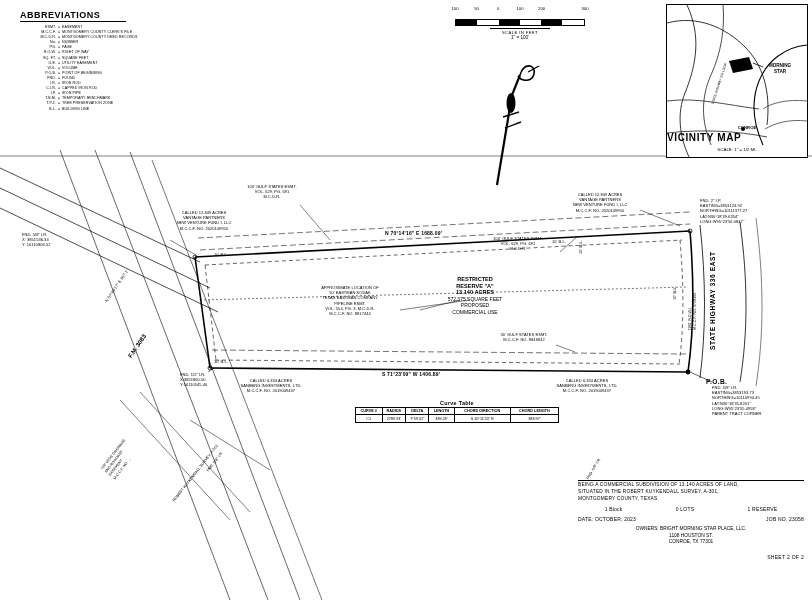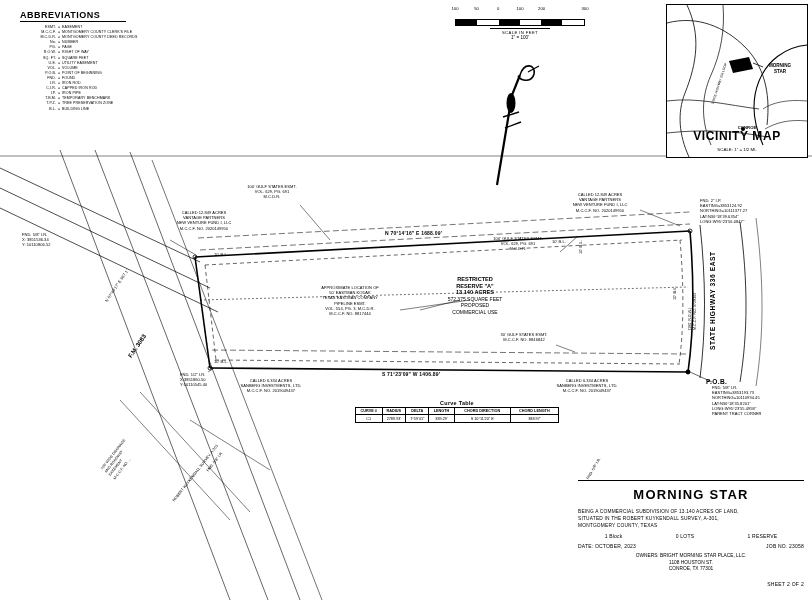--- a/index.html
+++ b/index.html
@@ -82,22 +82,21 @@
   #vicinity-map {
     left: 666px; top: 4px;
     width: 140px; height: 152px;
     border: 1px solid #000;
     background: #fff;
     overflow: hidden;
   }
   #vicinity-title {
     position: absolute;
     left: 0; right: 0; bottom: 14px;
-    text-align: center;
-    font-size: 12px;
+    font-size: 10px;
     font-weight: bold;
     letter-spacing: .6px;
   }
   #vicinity-scale {
     position: absolute;
     left: 0; right: 0; bottom: 5px;
     text-align: center;
     font-size: 4.4px;
   }
   .vmap-label {
@@ -455,21 +454,20 @@
             <td>389.29'</td>
             <td>S 10°11'20" E</td>
             <td>388.97'</td>
           </tr>
         </tbody>
     </table>
   </div>
 
   <div class="abs" id="title-block">
     <div id="title-rule-top"></div>
-    <div id="plat-title">MORNING STAR</div>
     <div id="title-desc" style="white-space:pre-line;">BEING A COMMERCIAL SUBDIVISION OF 13.140 ACRES OF LAND,
 SITUATED IN THE ROBERT KUYKENDALL SURVEY, A-301,
 MONTGOMERY COUNTY, TEXAS</div>
     <div class="title-row" id="counts-row">
       <span>1 Block</span>
       <span>0 LOTS</span>
       <span>1 RESERVE</span>
     </div>
     <div class="title-row" style="justify-content:space-between;">
       <span>DATE:  OCTOBER, 2023</span>

